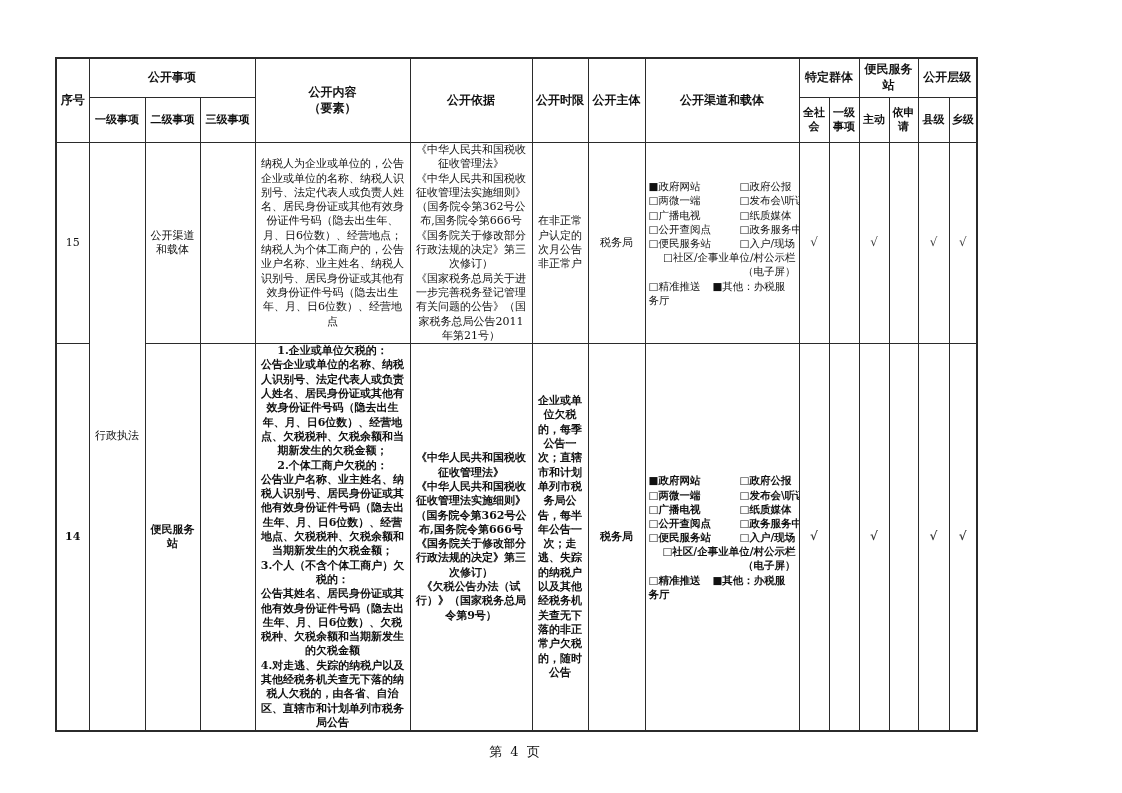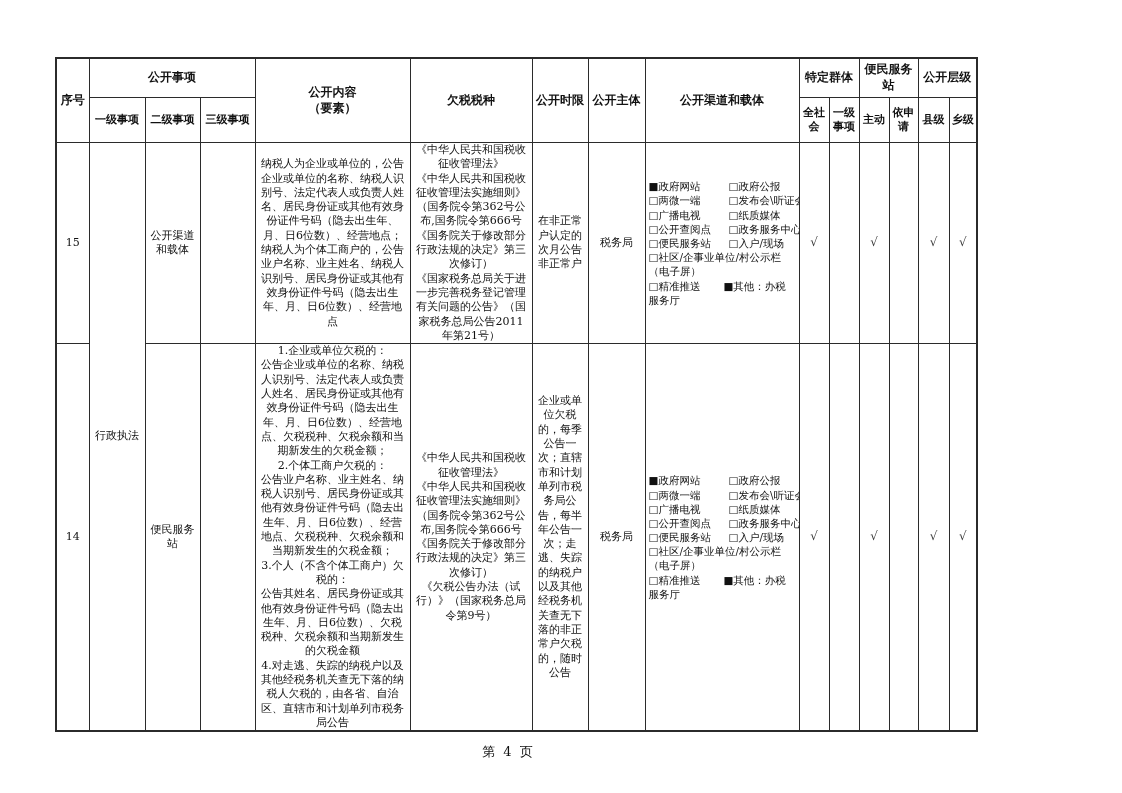--- a/index.html
+++ b/index.html
@@ -24,34 +24,34 @@
     text-align:center;
     font-size:11px;
     line-height:1.3;
     padding:0 3px;
     word-break:break-all;
     overflow:hidden;
   }
   tr.h1 td{height:38px;font-weight:bold;font-size:12px;}
   tr.h2 td{height:40px;font-weight:bold;font-size:11px;padding:2px 1px;}
   tr.r13 > td{height:199px;}
-  tr.r14 > td{height:376px;}
+  tr.r14 > td{height:376px;font-weight:bold;}
   td.left{text-align:left;}
   td.preline{white-space:pre-line;text-align:left;}
   td.hpre{white-space:pre-line;margin-top:20px;}
   td.timecell{padding:2px 2px;}
   .chan{display:block;text-align:left;font-size:10.5px;line-height:1.35;}
-  .chan-grid{display:grid;grid-template-columns:72px 1fr;column-gap:8px;}
+  .chan-grid{display:grid;grid-template-columns:72px 1fr;column-gap:19px;}
   .chan-grid span{white-space:nowrap;}
-  .chan-full{display:block;}
+  .chan-full{display:block;text-align:right;}
   .chan-last{display:block;}
-  .chan-pre{display:inline-block;margin-right:23px;}
+  .chan-pre{display:inline-block;margin-right:12px;}
   .check{font-size:12px;color:#3a3a3a;}
   .footer{
-    position:absolute;left:48px;top:743px;width:921px;
+    position:absolute;left:55px;top:743px;width:921px;
     text-align:center;font-size:13px;letter-spacing:2px;color:#111;
   }
 </style>
 </head>
 <body>
 
 <div class="page">
 
   <table class="catalog">
     <colgroup>
@@ -71,21 +71,21 @@
         <col style="width:31px">
         <col style="width:28px">
     </colgroup>
 
     <tbody>
       <tr class="h1">
         <td rowspan="2">序号</td>
         <td colspan="3">公开事项</td>
         <td rowspan="2" class="hpre">公开内容
 （要素）</td>
-        <td rowspan="2">欠税税种</td>
+        <td rowspan="2">公开依据</td>
         <td rowspan="2">公开时限</td>
         <td rowspan="2">公开主体</td>
         <td rowspan="2">公开渠道和载体</td>
         <td colspan="2">特定群体</td>
         <td colspan="2">便民服务站</td>
         <td colspan="2">公开层级</td>
       </tr>
       <tr class="h2">
         <td>一级事项</td>
         <td>二级事项</td>

